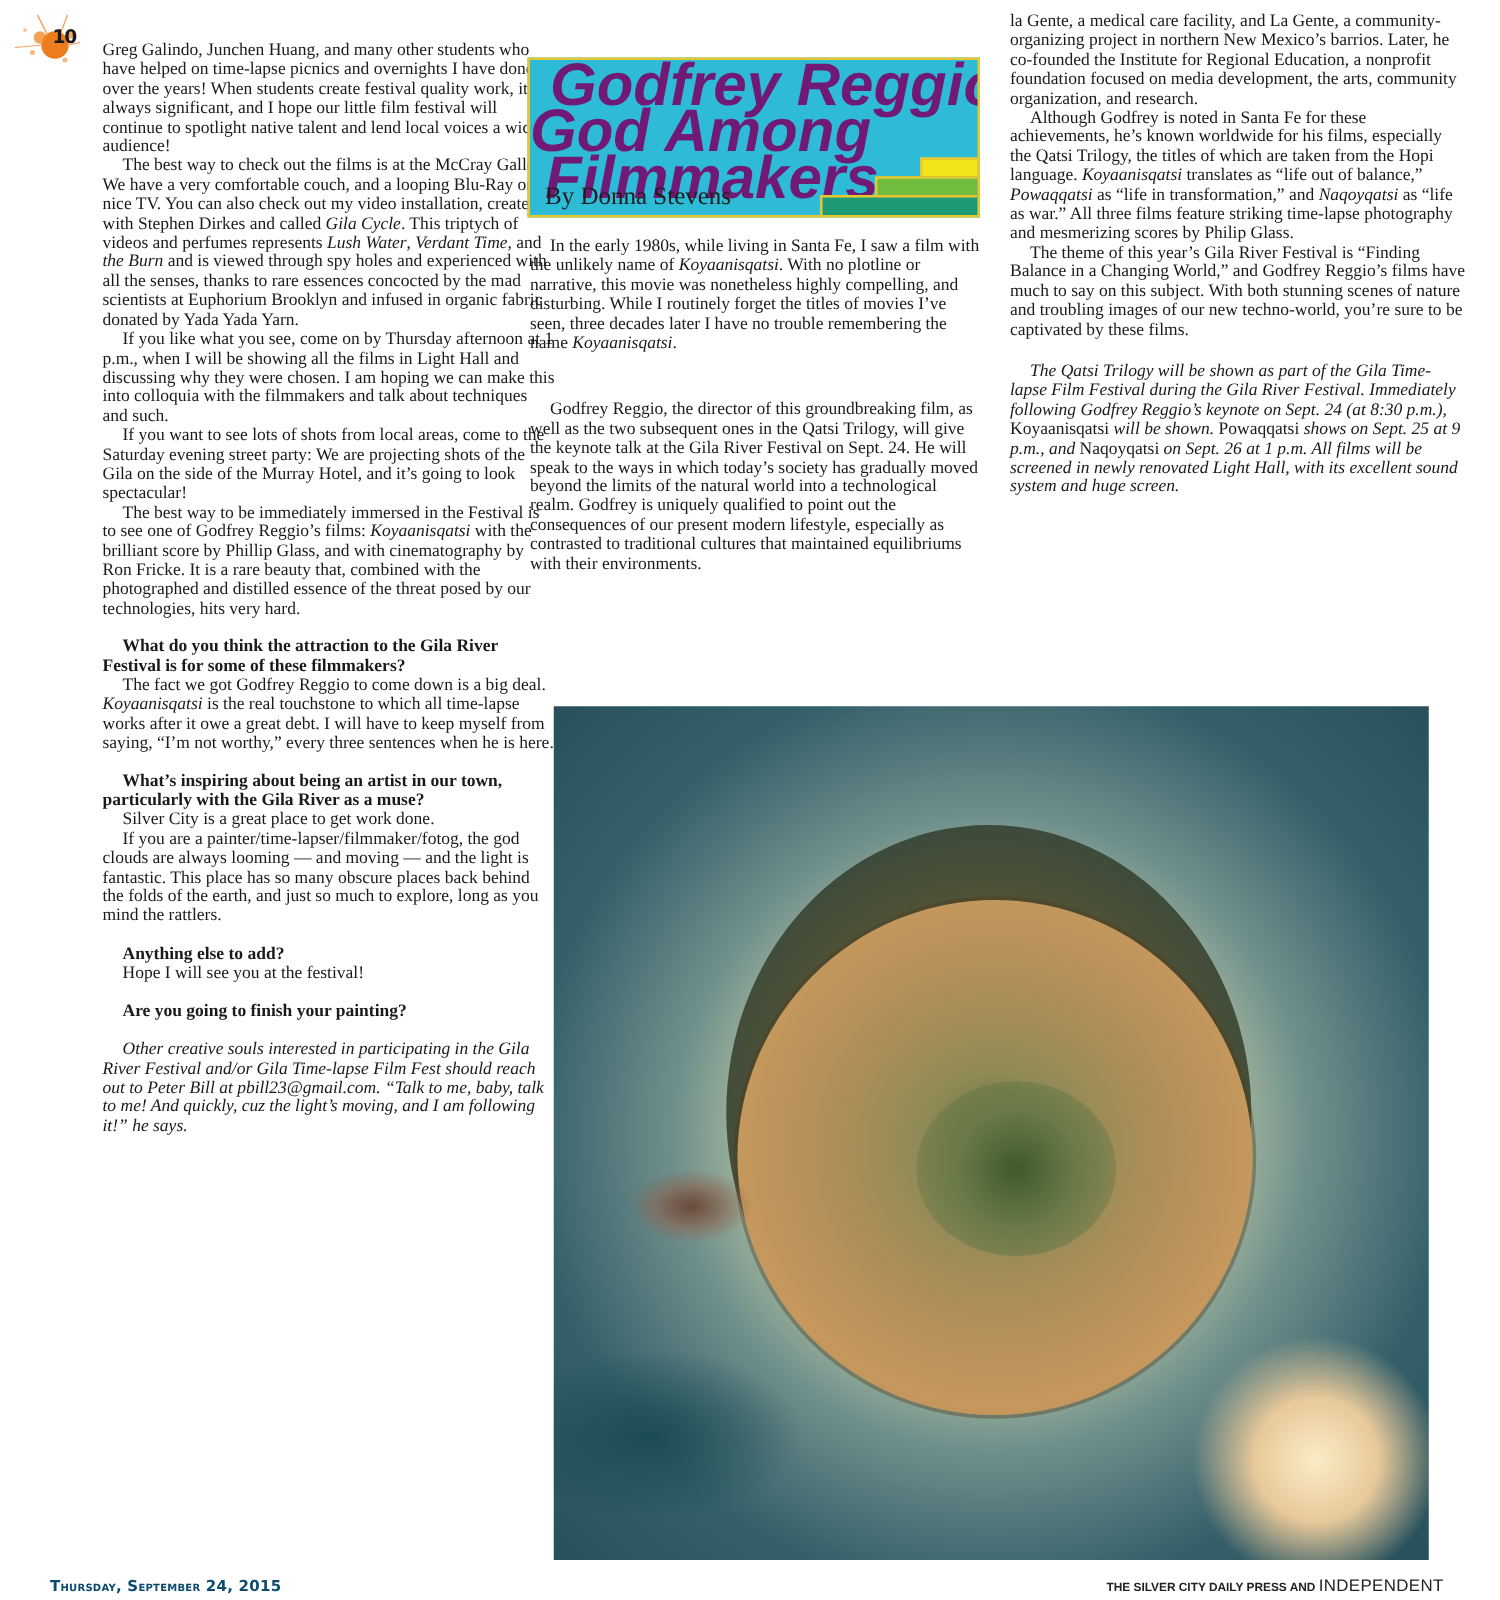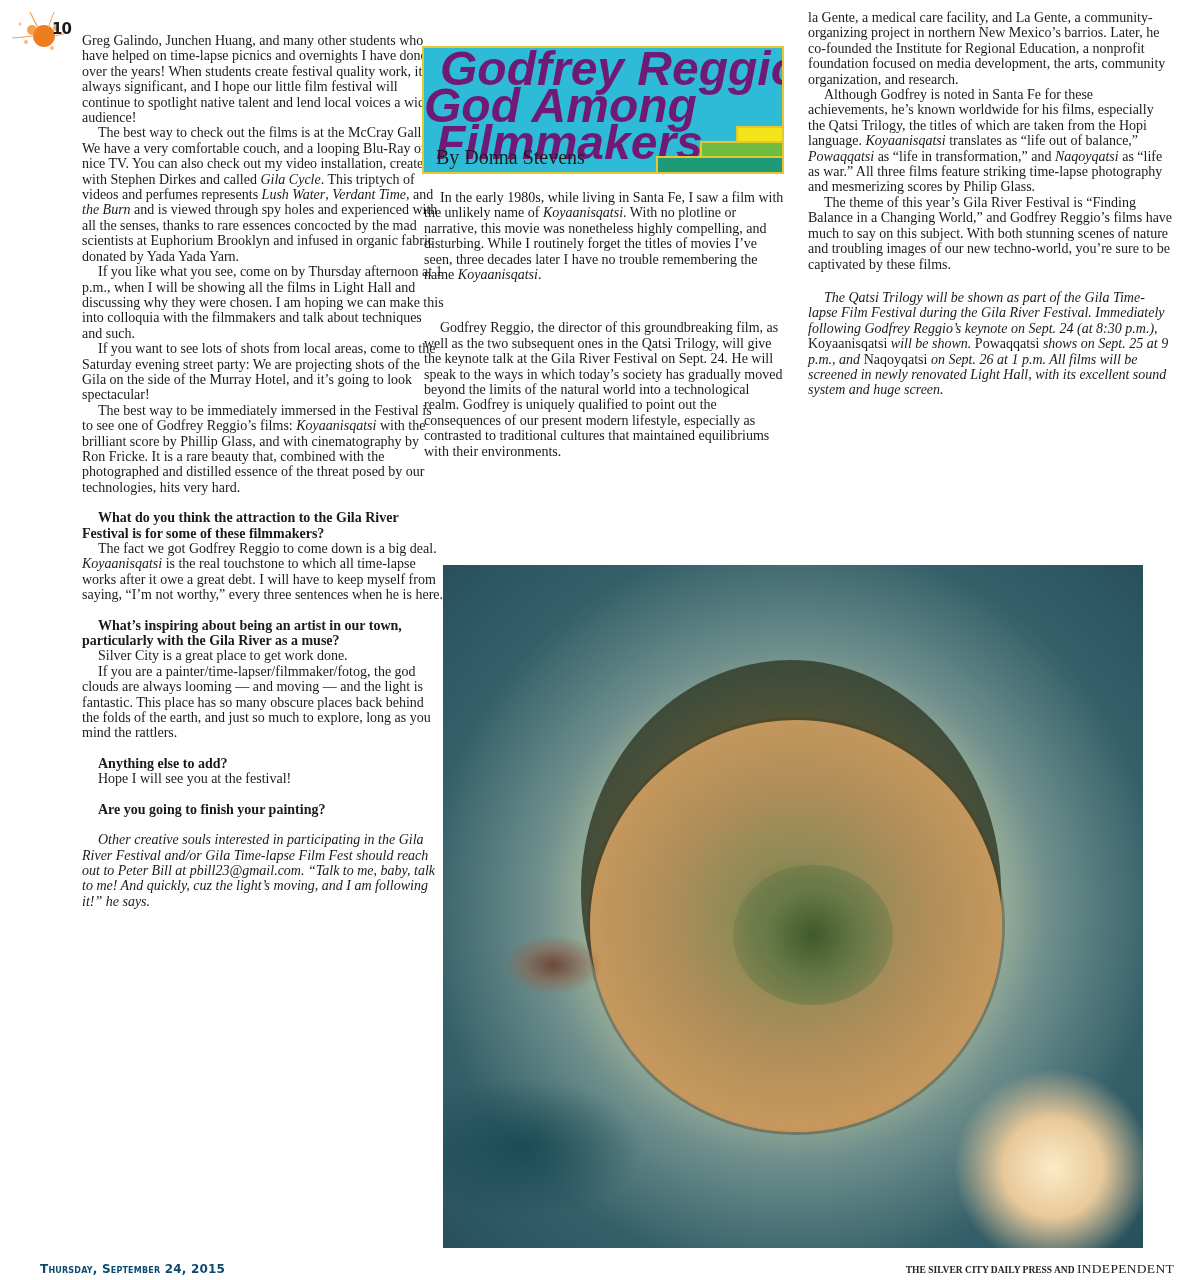--- a/index.html
+++ b/index.html
@@ -8,21 +8,21 @@
   .col { position: absolute; font-size: 14px; line-height: 15.4px; text-align: left; }
   .col p { margin: 0; text-indent: 16px; }
   .col p.noindent { text-indent: 0; }
   .col p.q { font-weight: bold; margin-top: 15px; }
   .col p.it { font-style: italic; }
   .col .gap { height: 15px; }
   #col1 { left: 40px; top: 21px; width: 362px; margin-left: 42px; }
   #col2 { left: 424px; top: 190px; width: 362px; }
   #col3 { left: 808px; top: 10px; width: 365px; }
   .splat { position: absolute; left: 8px; top: 8px; width: 56px; height: 44px; }
-  .pagenum { position: absolute; left: 52px; top: 22px; font-family: "DejaVu Sans", sans-serif;
+  .pagenum { position: absolute; left: 42px; top: 22px; font-family: "DejaVu Sans", sans-serif;
              font-weight: bold; font-size: 15px; color: #1a1a1a; letter-spacing: -1px; line-height: 15px;}
   #col1 p.first { text-indent: 0; margin-top: 12px; }
   
   .headbox { position: absolute; left: 422px; top: 46px; width: 362px; height: 128px;
              background: #2ebbd8; border: 2px solid #e7c730; box-sizing: border-box; overflow: hidden; }
   .headline { position: absolute; left: 0; top: 2px; font-family: "Liberation Sans", sans-serif;
               font-weight: bold; font-style: italic; font-size: 48px; line-height: 37px; color: #701a75; }
   .headline div { white-space: nowrap; }
   .byline { position: absolute; left: 12px; bottom: 3px; font-family: "Liberation Serif", serif;
             font-weight: normal; font-size: 20px; color: #1d1d1d; margin-top: 40px; }
@@ -42,21 +42,21 @@
   .photo .planet { position: absolute; left: 147px; top: 155px; width: 412px; height: 412px; border-radius: 50%;
                    background: radial-gradient(circle at 50% 48%, #5c6f3c 0%, #8f8a56 20%, #b08e5a 45%, #c6985d 70%, #b8854a 88%, #a07440 100%);
                    box-shadow: 0 0 0 3px rgba(80,60,30,0.4); }
   .photo .grass { position: absolute; left: 290px; top: 300px; width: 160px; height: 140px; border-radius: 50%;
                   background: radial-gradient(circle, #3f5a2c 0%, #6a7a48 45%, rgba(160,140,90,0) 100%); }
   .photo .branch { position: absolute; left: 60px; top: 370px; width: 100px; height: 60px;
                    background: radial-gradient(ellipse, #6b4a3a 0%, rgba(140,100,80,0.6) 40%, rgba(200,200,170,0) 70%); }
   
   .footer-left { position: absolute; left: 40px; top: 1262px; font-family: "DejaVu Sans", sans-serif;
                  font-weight: bold; font-size: 12px; font-variant: small-caps; color: #0c4a6e; letter-spacing: 0.2px; }
-  .footer-right { position: absolute; right: 26px; top: 1261px; font-family: Liberation Serif, serif;
+  .footer-right { position: absolute; right: 45px; top: 1261px; font-family: Liberation Sans, sans-serif;
                   font-weight: bold; font-size: 9.5px; color: #222; text-transform: uppercase; }
   .footer-right .big { font-size: 13.5px; font-weight: normal; letter-spacing: 0.3px; }
 </style>
 </head>
 <body>
 
 <svg class="splat" viewBox="0 0 56 44">
   <circle cx="36" cy="28" r="11" fill="#ec7d1f"></circle>
   <circle cx="24" cy="22" r="5" fill="#f08a2a" opacity="0.8"></circle>
   <circle cx="48" cy="20" r="3" fill="#f08a2a" opacity="0.7"></circle>

